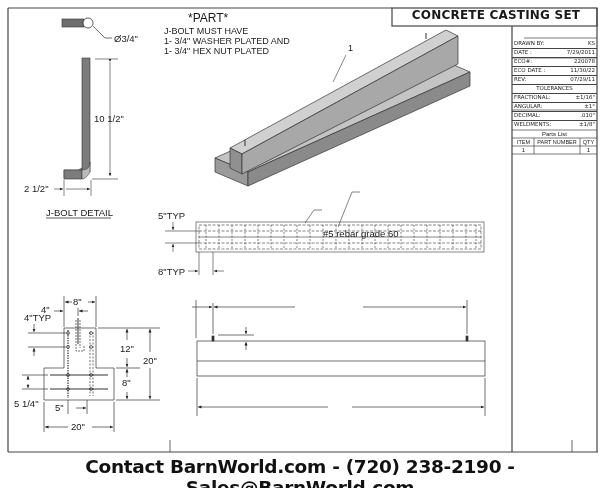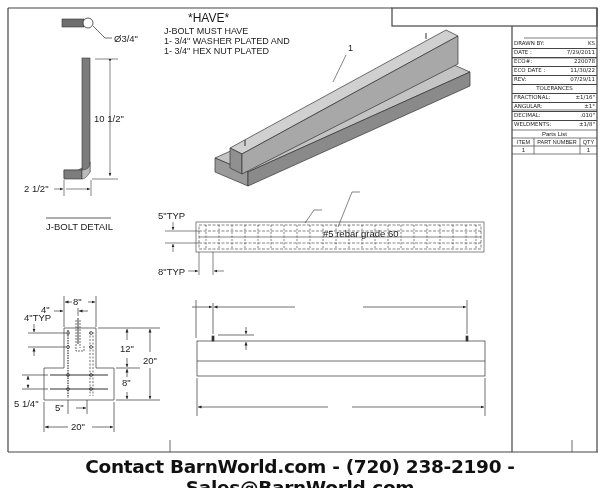--- a/index.html
+++ b/index.html
@@ -228,20 +228,21 @@
 
       <line x1="512" y1="130" x2="597" y2="130"></line>
       <line x1="512" y1="138" x2="597" y2="138"></line>
       <line x1="512" y1="146" x2="597" y2="146"></line>
       <line x1="512" y1="154" x2="597" y2="154"></line>
       <line x1="534" y1="138" x2="534" y2="154"></line>
       <line x1="580" y1="138" x2="580" y2="154"></line>
     </g>
   </svg>
 
+  <div class="title-text">CONCRETE CASTING SET</div>
 
   <div class="tblock" style="left:512px;top:39px;width:85px;">
     <div class="row" style="top:0;width:85px;">
       <span class="k">DRAWN BY:</span>
       <span class="v">KS</span>
     </div>
     <div class="row" style="top:9px;width:85px;">
       <span class="k">DATE :</span>
       <span class="v">7/29/2011</span>
     </div>
@@ -281,29 +282,29 @@
   <div class="parts">
     <div class="t" style="left:512px;top:131px;width:85px;text-align:center;font-size:6px;">Parts List</div>
     <div class="t" style="left:513px;top:139px;width:21px;text-align:center;font-size:5.5px;">ITEM</div>
     <div class="t" style="left:534px;top:139px;width:46px;text-align:center;font-size:5.5px;">PART NUMBER</div>
     <div class="t" style="left:580px;top:139px;width:17px;text-align:center;font-size:5.5px;">QTY</div>
     <div class="t" style="left:513px;top:147px;width:21px;text-align:center;font-size:6px;">1</div>
     <div class="t" style="left:534px;top:147px;width:46px;text-align:center;font-size:6px;"></div>
     <div class="t" style="left:580px;top:147px;width:17px;text-align:center;font-size:6px;">1</div>
   </div>
 
-  <div class="t note-title" style="left:188px;top:11px;">*HAVE*</div>
+  <div class="t note-title" style="left:188px;top:11px;">*PART*</div>
   <div class="t note-line" style="left:164px;top:26px;">J-BOLT MUST HAVE</div>
   <div class="t note-line" style="left:164px;top:36px;">1- 3/4" WASHER PLATED AND</div>
   <div class="t note-line" style="left:164px;top:46px;">1- 3/4" HEX NUT PLATED</div>
 
   <div class="t dim" style="left:114px;top:33px;">Ø3/4"</div>
   <div class="t dim" style="left:94px;top:113px;">10 1/2"</div>
   <div class="t dim" style="left:24px;top:183px;">2 1/2"</div>
-  <div class="t dim" style="left:46px;top:207px;margin-top:14px;">J-BOLT DETAIL</div>
+  <div class="t dim" style="left:46px;top:207px;">J-BOLT DETAIL</div>
 
   <div class="t" style="left:348px;top:43px;font-size:9px;">1</div>
 
   <div class="t dim" style="left:323px;top:185px;margin-top:43px;">#5 rebar grade 60</div>
   <div class="t dim" style="left:158px;top:210px;">5"TYP</div>
   <div class="t dim" style="left:158px;top:266px;">8"TYP</div>
 
   <div class="t dim" style="left:73px;top:296px;">8"</div>
   <div class="t dim" style="left:41px;top:304px;">4"</div>
   <div class="t dim" style="left:24px;top:312px;">4"TYP</div>

